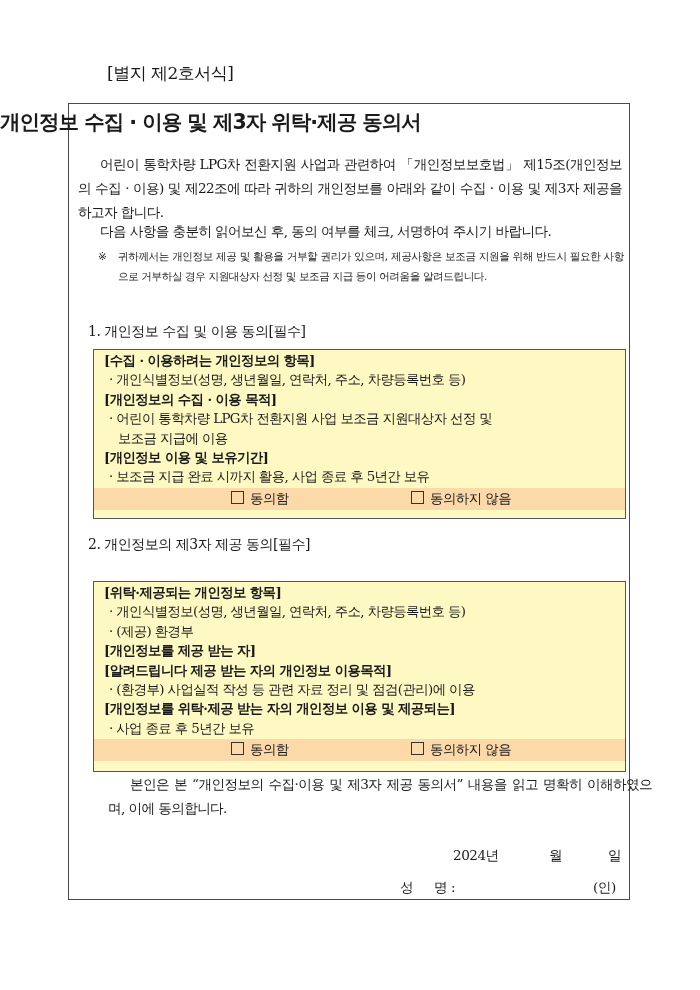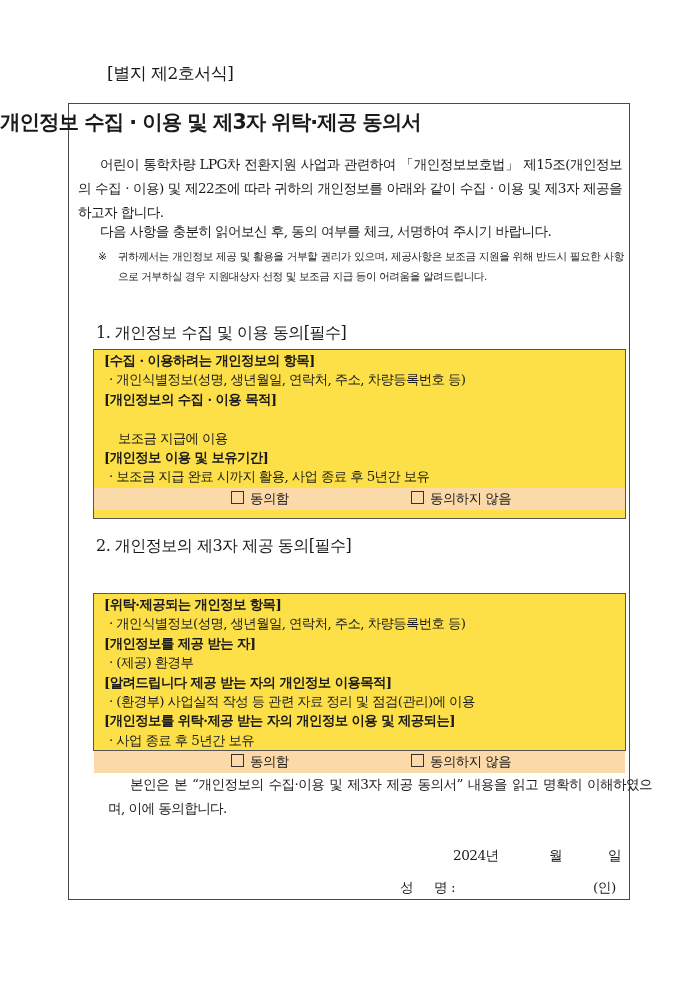--- a/index.html
+++ b/index.html
@@ -11,23 +11,23 @@
   .title { position: absolute; left: 0; right: 0; top: 108px; text-align: left;
            font-family: "DejaVu Sans", "Liberation Sans", sans-serif; font-weight: bold;
            font-size: 20.5px; letter-spacing: -1px; }
   .para { position: absolute; font-size: 13.6px; letter-spacing: -0.6px; line-height: 24px; text-align: justify; }
   .intro { left: 78px; top: 152px; width: 544px; text-indent: 22px; text-align-last: left; }
   .instruct { left: 100px; top: 219px; width: 525px; white-space: nowrap; }
   .notice { position: absolute; left: 98px; top: 246px; width: 526px; font-family: "DejaVu Sans", "Liberation Sans", sans-serif;
             font-size: 10.6px; line-height: 20px; letter-spacing: -0.4px; color: #222; }
   .notice .mark { position: absolute; left: 0; top: 0; }
   .notice .body { margin-left: 20px; text-align: justify; }
-  .section-heading { position: absolute; left: 96px; font-size: 16px; letter-spacing: -0.5px; }
+  .section-heading { position: absolute; left: 88px; font-size: 14px; letter-spacing: -0.5px; }
   .box { position: absolute; left: 93px; width: 533px; border: 1.5px solid #555; box-sizing: border-box;
-         background: #fde047; }
+         background: #fef9c3; }
   .box .row { padding-left: 10px; font-size: 13.4px; line-height: 19.4px; letter-spacing: -0.6px; white-space: nowrap; }
   .box .hdr { font-weight: bold; }
   .box .item { padding-left: 15px; }
   .consent-bar { background: #fcd9a9; height: 22px; position: relative; margin-top: 1px; }
   .consent-opt { position: absolute; top: 2px; font-size: 13.4px; letter-spacing: -0.5px; cursor: pointer; padding-left: 20px; }
   .consent-opt .cb { display: inline-block; width: 11px; height: 11px; border: 1px solid #333;
                      vertical-align: -1px; margin-right: 6px; background: transparent; }
   .closing { left: 78px; top: 772px; width: 544px; text-indent: 22px; text-align-last: left; margin-left: 30px; }
   .date-row { position: absolute; top: 847px; font-size: 13.6px; letter-spacing: -0.5px; }
   .sig-row { position: absolute; top: 879px; font-size: 13.6px; letter-spacing: -0.5px; }
@@ -50,42 +50,42 @@
   <div class="body">귀하께서는 개인정보 제공 및 활용을 거부할 권리가 있으며, 제공사항은 보조금 지원을 위해 반드시 필요한 사항으로 거부하실 경우 지원대상자 선정 및 보조금 지급 등이 어려움을 알려드립니다.</div>
 </div>
 
 <div class="section-heading" style="top:323px;">1. 개인정보 수집 및 이용 동의[필수]</div>
 <div class="box" style="top:349px; height:170px;">
   <div style="padding-top:1px;"></div>
   <div class="row hdr">[수집 · 이용하려는 개인정보의 항목]</div>
   <div class="row item">· 개인식별정보(성명, 생년월일, 연락처, 주소, 차량등록번호 등)</div>
   <div class="row hdr">[개인정보의 수집 · 이용 목적]</div>
   <div class="row item" style="padding-right:10px;">
-    <br>
+    <span>· 어린이 통학차량 LPG차 전환지원 사업 보조금 지원대상자 선정 및</span><br>
     <span style="padding-left:9px;">보조금 지급에 이용</span>
   </div>
   <div class="row hdr">[개인정보 이용 및 보유기간]</div>
   <div class="row item">· 보조금 지급 완료 시까지 활용, 사업 종료 후 5년간 보유</div>
   <div class="consent-bar">
     <label class="consent-opt" style="left:117px;">
       <span class="cb"></span><span>동의함</span>
     </label>
     <label class="consent-opt" style="left:297px;">
       <span class="cb"></span><span>동의하지 않음</span>
     </label>
   </div>
 </div>
 
 <div class="section-heading" style="top:536px;text-align:center;">2. 개인정보의 제3자 제공 동의[필수]</div>
-<div class="box" style="top:593px; height:158px;">
+<div class="box" style="top:581px; height:191px;">
   <div style="padding-top:1px;"></div>
   <div class="row hdr">[위탁·제공되는 개인정보 항목]</div>
   <div class="row item">· 개인식별정보(성명, 생년월일, 연락처, 주소, 차량등록번호 등)</div>
+  <div class="row item">· (제공) 환경부</div>
   <div class="row hdr">[개인정보를 제공 받는 자]</div>
-  <div class="row item">· (제공) 환경부</div>
   <div class="row hdr">[알려드립니다 제공 받는 자의 개인정보 이용목적]</div>
   <div class="row item">·  (환경부) 사업실적 작성 등 관련 자료 정리 및 점검(관리)에 이용</div>
   <div class="row hdr">[개인정보를 위탁·제공 받는 자의 개인정보 이용 및 제공되는]</div>
   <div class="row item">· 사업 종료 후 5년간 보유</div>
   <div class="consent-bar">
     <label class="consent-opt" style="left:117px;">
       <span class="cb"></span><span>동의함</span>
     </label>
     <label class="consent-opt" style="left:297px;">
       <span class="cb"></span><span>동의하지 않음</span>

